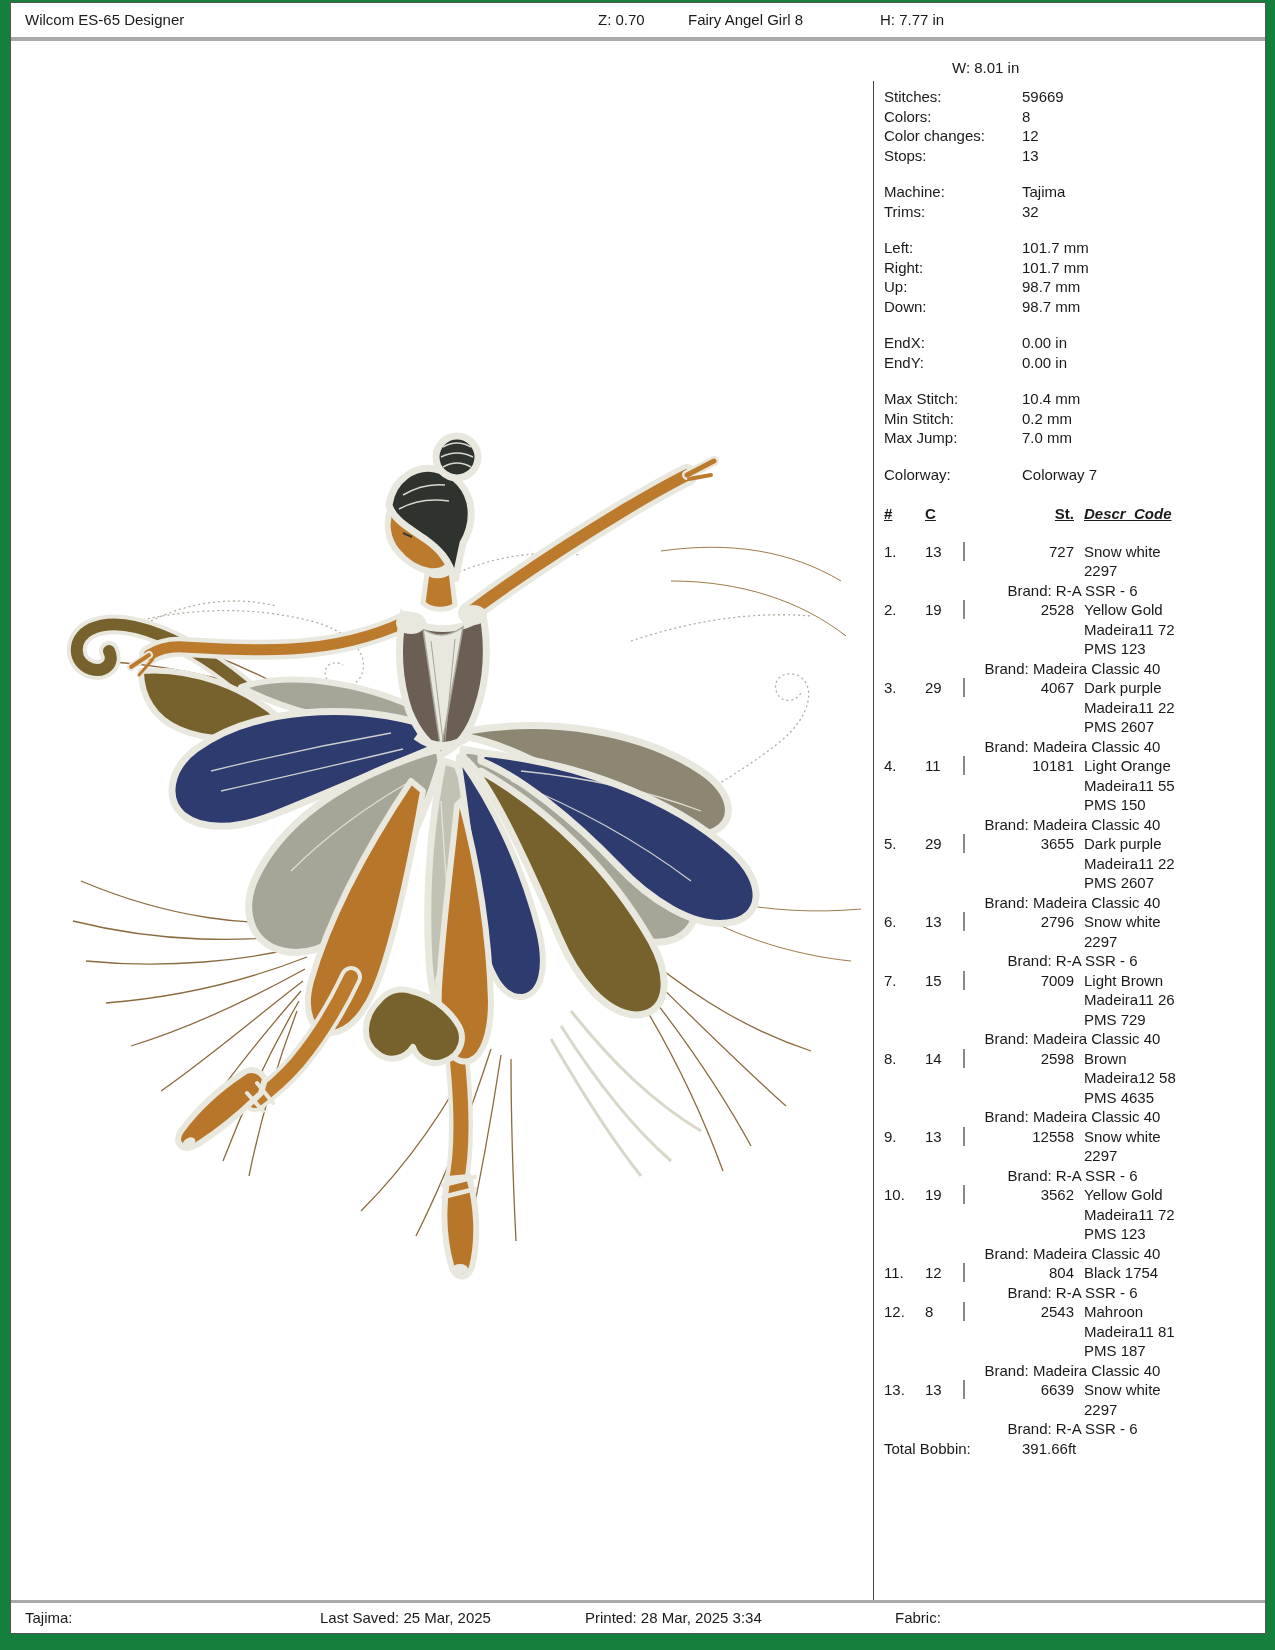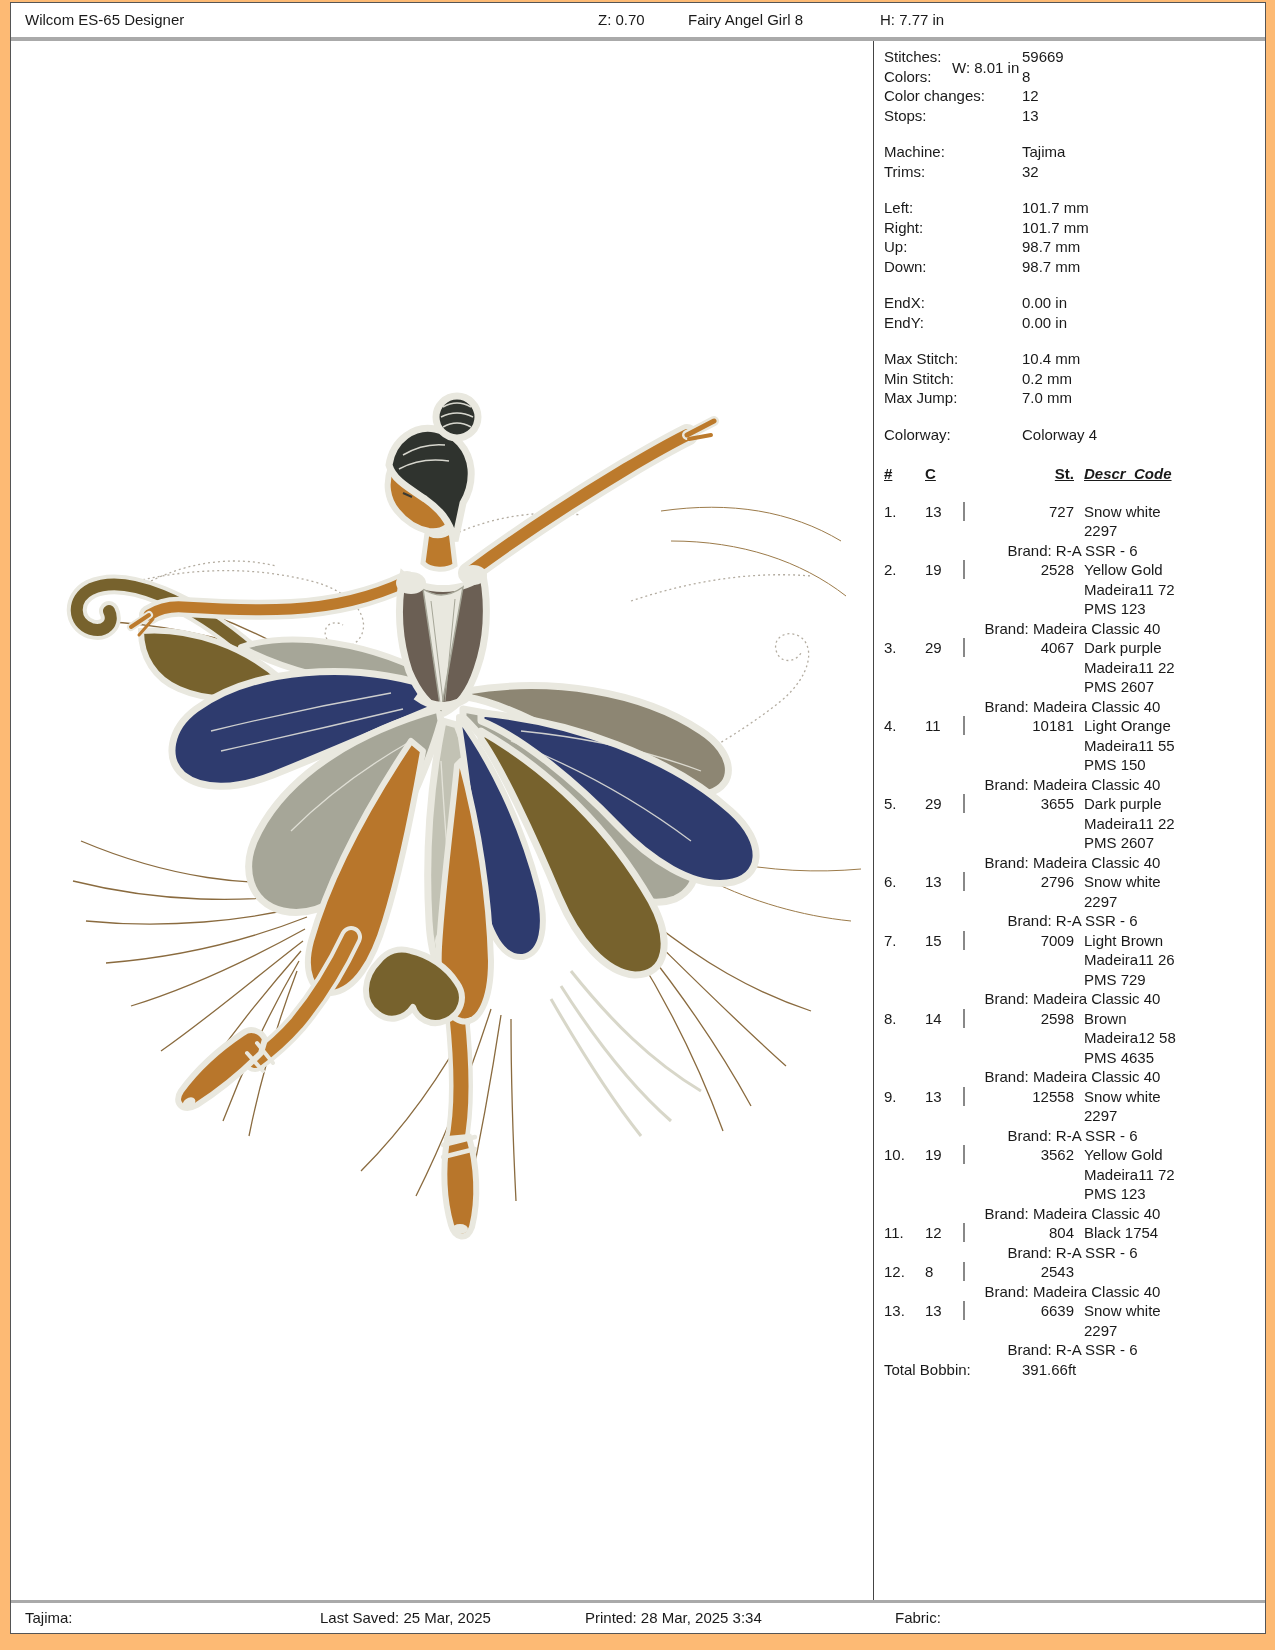--- a/index.html
+++ b/index.html
@@ -1,29 +1,29 @@
 <!DOCTYPE html>
 <html style="--ivory: #E9E8DF; --skin: #BC7A2C; --gold: #B8762B; --silver: #A6A698; --silver-light: #C2C2B4; --navy: #2E3B6E; --olive: #8D8673; --olive-dark: #77622D; --taupe: #6B5F54; --hair: #2F332E; --feather: #8A6B3F; --flourish-brown: #9C7B4A; --flourish-gray: #B3ACA0; --white-strand: #D8D7C9;"><head>
 <meta charset="utf-8">
 <style>
   html,body{margin:0;padding:0;background:#fff;}
-  .screen{position:relative;width:1275px;height:1650px;background:#fdba74;
+  .screen{position:relative;width:1275px;height:1650px;background:#15803d;
     font-family:"Liberation Sans",sans-serif;color:#1a1a1a;overflow:hidden;}
   .page{position:absolute;left:10px;top:2px;width:1256px;height:1632px;
     border:1px solid #555;box-sizing:border-box;display:flex;flex-direction:column;background:#fff;}
   
   .header-bar{position:relative;height:34px;border-bottom:4px solid #aaa;flex:0 0 auto;}
   .header-bar span{position:absolute;top:8px;font-size:15px;white-space:nowrap;}
   .h-title{left:14px;}
   .h-zoom{left:587px;}
   .h-name{left:677px;}
   .h-h{left:869px;}
   .h-w{left:941px;margin-top:48px;}
   
-  .content{flex:1 1 auto;display:flex;min-height:0;}
+  .content{flex:1 1 auto;display:flex;min-height:0;margin-top:40px;}
   .design-area{flex:0 0 862px;position:relative;overflow:hidden;}
   .design-area svg{display:block;}
   .divider{flex:0 0 1px;background:#444;}
   .info-panel{flex:1 1 auto;padding:6px 4px 0 10px;font-size:15px;line-height:1.3;overflow:hidden;}
   .srow{display:grid;grid-template-columns:138px 1fr;min-height:17px;}
   .colorway-gap{height:20px;}
   .ctable-head{display:grid;grid-template-columns:41px 38px 30px 81px 1fr;font-weight:bold;margin-bottom:18px;}
   .ctable-head span{text-decoration:underline;}
   .ctable-head .st{text-align:right;}
   .ctable-head .descr{padding-left:10px;font-style:italic;}
@@ -294,21 +294,21 @@
               <span class="sval">7.0 mm</span>
             </div>
 
             <div class="srow">
               <span class="slabel"></span>
               <span class="sval"></span>
             </div>
 
             <div class="srow">
               <span class="slabel">Colorway:</span>
-              <span class="sval">Colorway 4</span>
+              <span class="sval">Colorway 7</span>
             </div>
           </div>
 
         <div class="colorway-gap"></div>
 
         <div class="ctable-head">
           <span>#</span>
           <span>C</span>
           <span></span>
           <span class="st">St.</span>
@@ -431,20 +431,23 @@
               <span class="st">804</span>
               <span class="descr">Black 1754</span>
             </div>
             <div class="brand-line">Brand: R-A SSR - 6</div>
 
             <div class="crow">
               <span>12.</span>
               <span>8</span>
               <span><span class="sw" style="background: rgb(88, 67, 73);"></span></span>
               <span class="st">2543</span>
+              <span class="descr">Mahroon
+Madeira11 81
+PMS 187</span>
             </div>
             <div class="brand-line">Brand: Madeira Classic 40</div>
 
             <div class="crow">
               <span>13.</span>
               <span>13</span>
               <span><span class="sw" style="background: rgb(242, 242, 238);"></span></span>
               <span class="st">6639</span>
               <span class="descr">Snow white
 2297</span>

